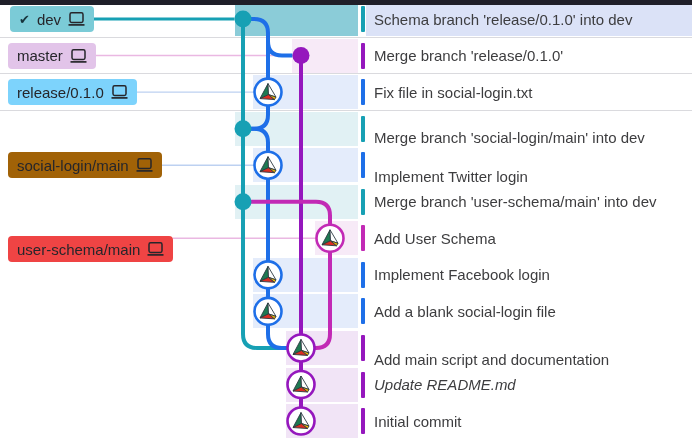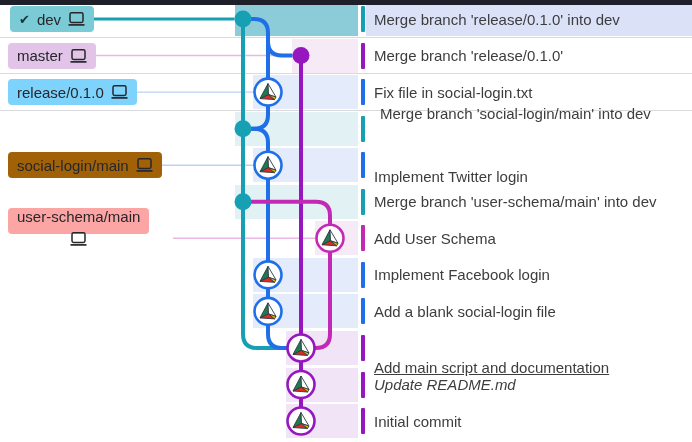--- a/index.html
+++ b/index.html
@@ -113,33 +113,33 @@
         <circle cx="301" cy="421.04999999999995" r="13.5" fill="#ffffff" stroke="#9517bd" stroke-width="2.6"></circle>
         <polygon points="301,412.54999999999995 293,427.54999999999995 301.5,423.54999999999995" fill="#1e7a52" stroke="#2c3a42" stroke-width="0.9" stroke-linejoin="round"></polygon>
         <polygon points="301,412.54999999999995 309,426.04999999999995 301.5,423.54999999999995" fill="#fdfdfd" stroke="#2c3a42" stroke-width="0.9" stroke-linejoin="round"></polygon>
         <polygon points="293,427.54999999999995 301.5,423.54999999999995 307.5,428.54999999999995" fill="#dd2c20" stroke="#2c3a42" stroke-width="0.9" stroke-linejoin="round"></polygon>
         <polygon points="301.5,423.54999999999995 309,426.04999999999995 307.5,428.54999999999995" fill="#f0b400" stroke="#2c3a42" stroke-width="0.9" stroke-linejoin="round"></polygon>
       </g>
     </svg>
   <div id="rows">
       <div>
         <div class="bar" style="left: 360.5px; top: 6px; background: rgb(23, 160, 180);"></div>
-        <div class="msg" style="top: 0.5px;">Merge branch 'release/0.1.0' into dev</div>
+        <div class="msg" style="top: 0.5px;">Schema branch 'release/0.1.0' into dev</div>
       </div>
       <div>
         <div class="bar" style="left: 360.5px; top: 42.55px; background: rgb(149, 23, 189);"></div>
         <div class="msg" style="top: 37.05px;">Merge branch 'release/0.1.0'</div>
       </div>
       <div>
         <div class="bar" style="left: 360.5px; top: 79.1px; background: rgb(30, 111, 232);"></div>
         <div class="msg" style="top: 73.6px;">Fix file in social-login.txt</div>
       </div>
       <div>
         <div class="bar" style="left: 360.5px; top: 115.65px; background: rgb(23, 160, 180);"></div>
-        <div class="msg" style="top: 95px; margin-left: 6px;">Merge branch 'social-login/main' into dev</div>
+        <div class="msg" style="top: 119px;">Merge branch 'social-login/main' into dev</div>
       </div>
       <div>
         <div class="bar" style="left: 360.5px; top: 152.2px; background: rgb(30, 111, 232);"></div>
         <div class="msg" style="top: 158px; text-align: center;">Implement Twitter login</div>
       </div>
       <div>
         <div class="bar" style="left: 360.5px; top: 188.75px; background: rgb(23, 160, 180);"></div>
         <div class="msg" style="top: 183.25px;">Merge branch 'user-schema/main' into dev</div>
       </div>
       <div>
@@ -149,21 +149,21 @@
       <div>
         <div class="bar" style="left: 360.5px; top: 261.85px; background: rgb(30, 111, 232);"></div>
         <div class="msg" style="top: 256.35px;">Implement Facebook login</div>
       </div>
       <div>
         <div class="bar" style="left: 360.5px; top: 298.4px; background: rgb(30, 111, 232);"></div>
         <div class="msg" style="top: 292.9px;">Add a blank social-login file</div>
       </div>
       <div>
         <div class="bar" style="left: 360.5px; top: 334.95px; background: rgb(149, 23, 189);"></div>
-        <div class="msg" style="top: 349px; text-decoration: underline;">Add main script and documentation</div>
+        <div class="msg" style="top: 341px;">Add main script and documentation</div>
       </div>
       <div>
         <div class="bar" style="left: 360.5px; top: 371.5px; background: rgb(149, 23, 189);"></div>
         <div class="msg" style="top: 366px; font-style: italic;">Update README.md</div>
       </div>
       <div>
         <div class="bar" style="left: 360.5px; top: 408.05px; background: rgb(149, 23, 189);"></div>
         <div class="msg" style="top: 402.55px;">Initial commit</div>
       </div>
     </div>
@@ -198,21 +198,21 @@
       </div>
       <div class="blabel" style="left: 8px; top: 152.2px; background: #a16207;">
         <span>social-login/main</span>
         <span class="cicon">
           <svg width="17" height="14" viewBox="0 0 17 14">
   <rect x="2" y="0.8" width="13" height="9.6" rx="1.6" fill="none" stroke="#26262b" stroke-width="1.5"></rect>
   <path d="M0.5 12.9 H16.5" stroke="#26262b" stroke-width="1.7"></path>
           </svg>
         </span>
       </div>
-      <div class="blabel" style="left: 8px; top: 208px; background: #fca5a5; flex-direction: column;">
+      <div class="blabel" style="left: 8px; top: 236px; background: #ef4444;">
         <span>user-schema/main</span>
         <span class="cicon">
           <svg width="17" height="14" viewBox="0 0 17 14">
   <rect x="2" y="0.8" width="13" height="9.6" rx="1.6" fill="none" stroke="#26262b" stroke-width="1.5"></rect>
   <path d="M0.5 12.9 H16.5" stroke="#26262b" stroke-width="1.7"></path>
           </svg>
         </span>
       </div>
     </div>
 </div>

